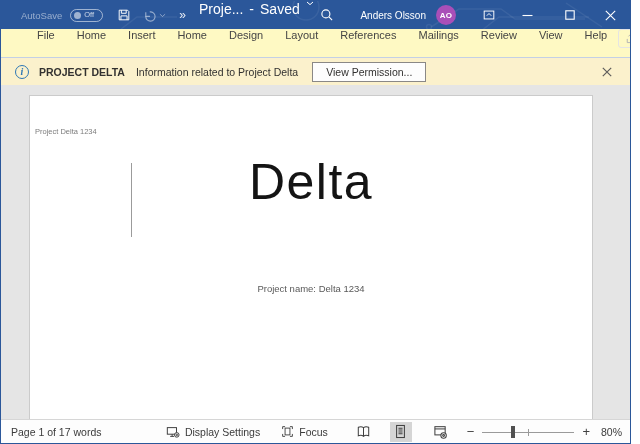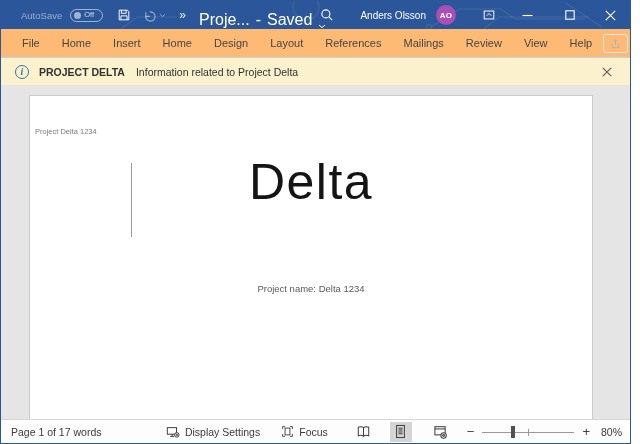--- a/index.html
+++ b/index.html
@@ -16,33 +16,33 @@
   .tb-deco { position:absolute; inset:0; pointer-events:none; }
   .tb-left { display:flex; align-items:center; padding-left:20px; position:relative; }
   .autosave-label { font-size:9.5px; color:rgba(255,255,255,.5); }
   .toggle { margin-left:8px; width:33px; height:13px; border:1px solid rgba(255,255,255,.55);
             border-radius:7px; display:flex; align-items:center; padding:0 3px; gap:3px; }
   .toggle-knob { width:7px; height:7px; border-radius:50%; background:rgba(255,255,255,.55); flex:0 0 auto; }
   .toggle-state { font-size:7.5px; color:rgba(255,255,255,.75); line-height:1; }
   .tb-ico { margin-left:14px; color:#fff; }
   .undo-wrap { display:flex; align-items:center; gap:3px; margin-left:12px; color:rgba(255,255,255,.5); }
   .more-glyph { margin-left:13px; font-size:12px; color:rgba(255,255,255,.9); letter-spacing:-1px; }
-  .tb-title { position:absolute; left:198px; top:0; height:28px; display:flex; align-items:flex-end;
-              gap:6px; font-size:16px; color:#fff; }
+  .tb-title { position:absolute; left:198px; top:0; height:28px; display:flex; align-items:flex-start;
+              gap:6px; font-size:14px; color:#fff; }
   .tb-right { position:absolute; right:0; top:0; height:28px; display:flex; align-items:center; }
   .tb-name { font-size:10px; color:#fff; margin:0 10px 0 26px; }
   .avatar { width:20px; height:20px; border-radius:50%; background:var(--avatar-bg,#a94fb8);
             color:#fff; font-size:8px; font-weight:bold; display:flex; align-items:center;
             justify-content:center; letter-spacing:.3px; }
   .tb-btn { display:flex; align-items:center; justify-content:center; color:#fff; }
   .rdo { margin-left:26px; }
   .win-min { margin-left:26px; } .win-max { margin-left:32px; } .win-close { margin-left:30px; margin-right:14px; }
 
   
-  .tabs { flex:0 0 29px; background:#fdba74; display:flex; align-items:center; padding-left:10px;
+  .tabs { flex:0 0 29px; background:#fef9c3; display:flex; align-items:flex-start; padding-left:25px;
           border-bottom:1px solid #c3d0e5; font-size:11px; color:#454545; }
   .tab { padding:0 11px; cursor:default; }
   .tabs-right { margin-left:auto; display:flex; gap:9px; padding-right:13px; }
   .ribbon-btn { width:25px; height:19px; border:1px solid #e4e4e4; border-radius:3px;
                 display:flex; align-items:center; justify-content:center; color:#b3b3b3; }
 
   
   .banner { flex:0 0 27px; background:var(--banner-bg,#fbf1cc); display:flex; align-items:center;
             padding:0 10px; }
   .info-icon { width:14px; height:14px; border:1.3px solid #2e77b5; border-radius:50%;
@@ -193,20 +193,21 @@
           <path d="M2.5 3.5 h11 v7 h-6.5 l-2.6 2.6 v-2.6 h-1.9 z"></path>
         </svg>
       </span>
     </span>
   </div>
 
   <div class="banner">
     <span class="info-icon">i</span>
     <span class="banner-label">PROJECT DELTA</span>
     <span class="banner-msg">Information related to Project Delta</span>
+    <span class="banner-btn">View Permission...</span>
     <span class="banner-close">
       <svg width="10" height="10" viewBox="0 0 10 10" stroke="currentColor" stroke-width="1.2">
         <path d="M0.8 0.8 L9.2 9.2 M9.2 0.8 L0.8 9.2"></path>
       </svg>
     </span>
   </div>
 
   <div class="docarea">
     <div class="page">
       <div class="doc-header">Project Delta 1234</div>

